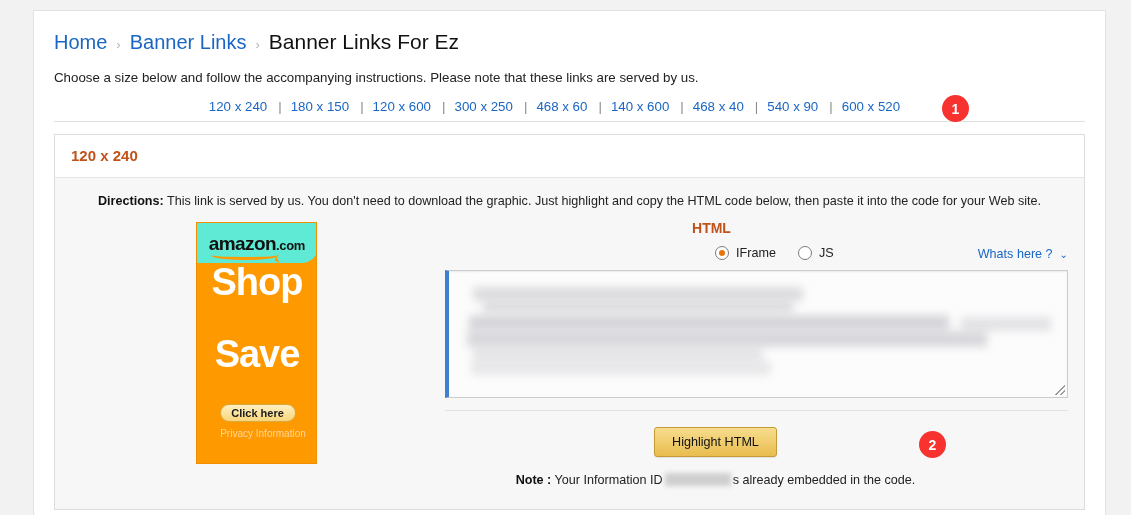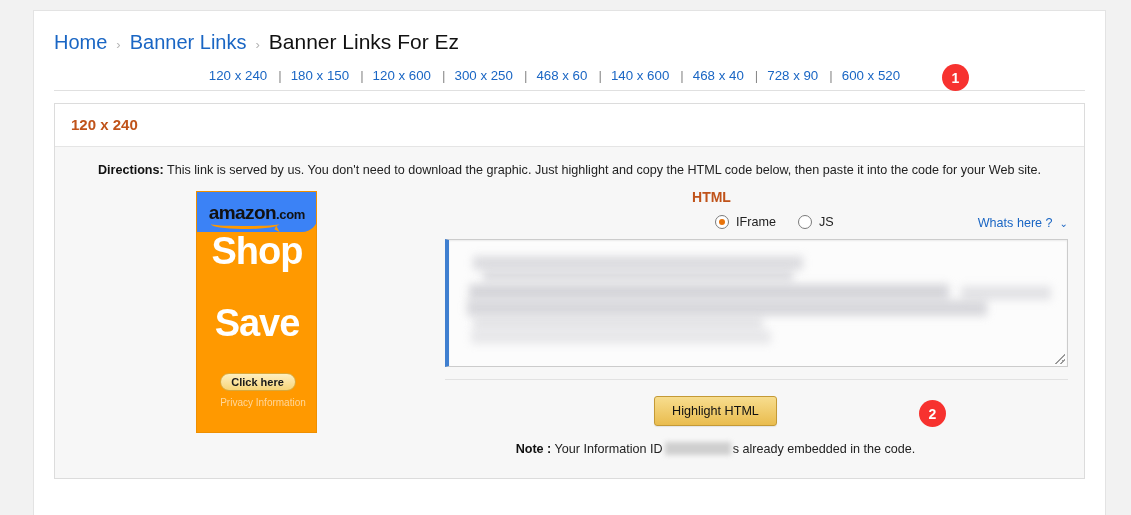--- a/index.html
+++ b/index.html
@@ -123,21 +123,21 @@
     position: relative;
     width: 121px; height: 242px;
     background: #ff9900;
     border: 1px solid #ef8f00;
     overflow: hidden;
   }
   .banner-logo {
     position: absolute;
     left: 0; top: 0;
     width: 121px; height: 40px;
-    background: #3b82f6;
+    background: #5eead4;
     border-bottom-right-radius: 16px;
     display: flex;
     flex-direction: column;
     align-items: center;
     justify-content: center;
   }
   .logo-wrap { position: relative; line-height: 1; }
   .logo-text {
     font-size: 19px;
     font-weight: bold;
@@ -346,37 +346,38 @@
 <div class="page-card">
 
   <div class="breadcrumb">
     <a class="crumb-link">Home</a>
     <span class="crumb-sep">›</span>
     <a class="crumb-link">Banner Links</a>
     <span class="crumb-sep">›</span>
     <span class="crumb-current">Banner Links For Ez</span>
   </div>
 
+  <div class="intro">Choose a size below and follow the accompanying instructions. Please note that these links are served by us.</div>
 
   <div class="sizes-row">
     <a class="size-link">120 x 240</a>
     <span class="size-bar">|</span>
     <a class="size-link">180 x 150</a>
     <span class="size-bar">|</span>
     <a class="size-link">120 x 600</a>
     <span class="size-bar">|</span>
     <a class="size-link">300 x 250</a>
     <span class="size-bar">|</span>
     <a class="size-link">468 x 60</a>
     <span class="size-bar">|</span>
     <a class="size-link">140 x 600</a>
     <span class="size-bar">|</span>
     <a class="size-link">468 x 40</a>
     <span class="size-bar">|</span>
-    <a class="size-link">728 x 90</a>
+    <a class="size-link">540 x 90</a>
     <span class="size-bar">|</span>
     <a class="size-link">600 x 520</a>
     <span class="badge badge-1">1</span>
   </div>
 
   <div class="hrule"></div>
 
   <div class="panel">
     <div class="panel-head">
       <span class="panel-head-title">120 x 240</span>

